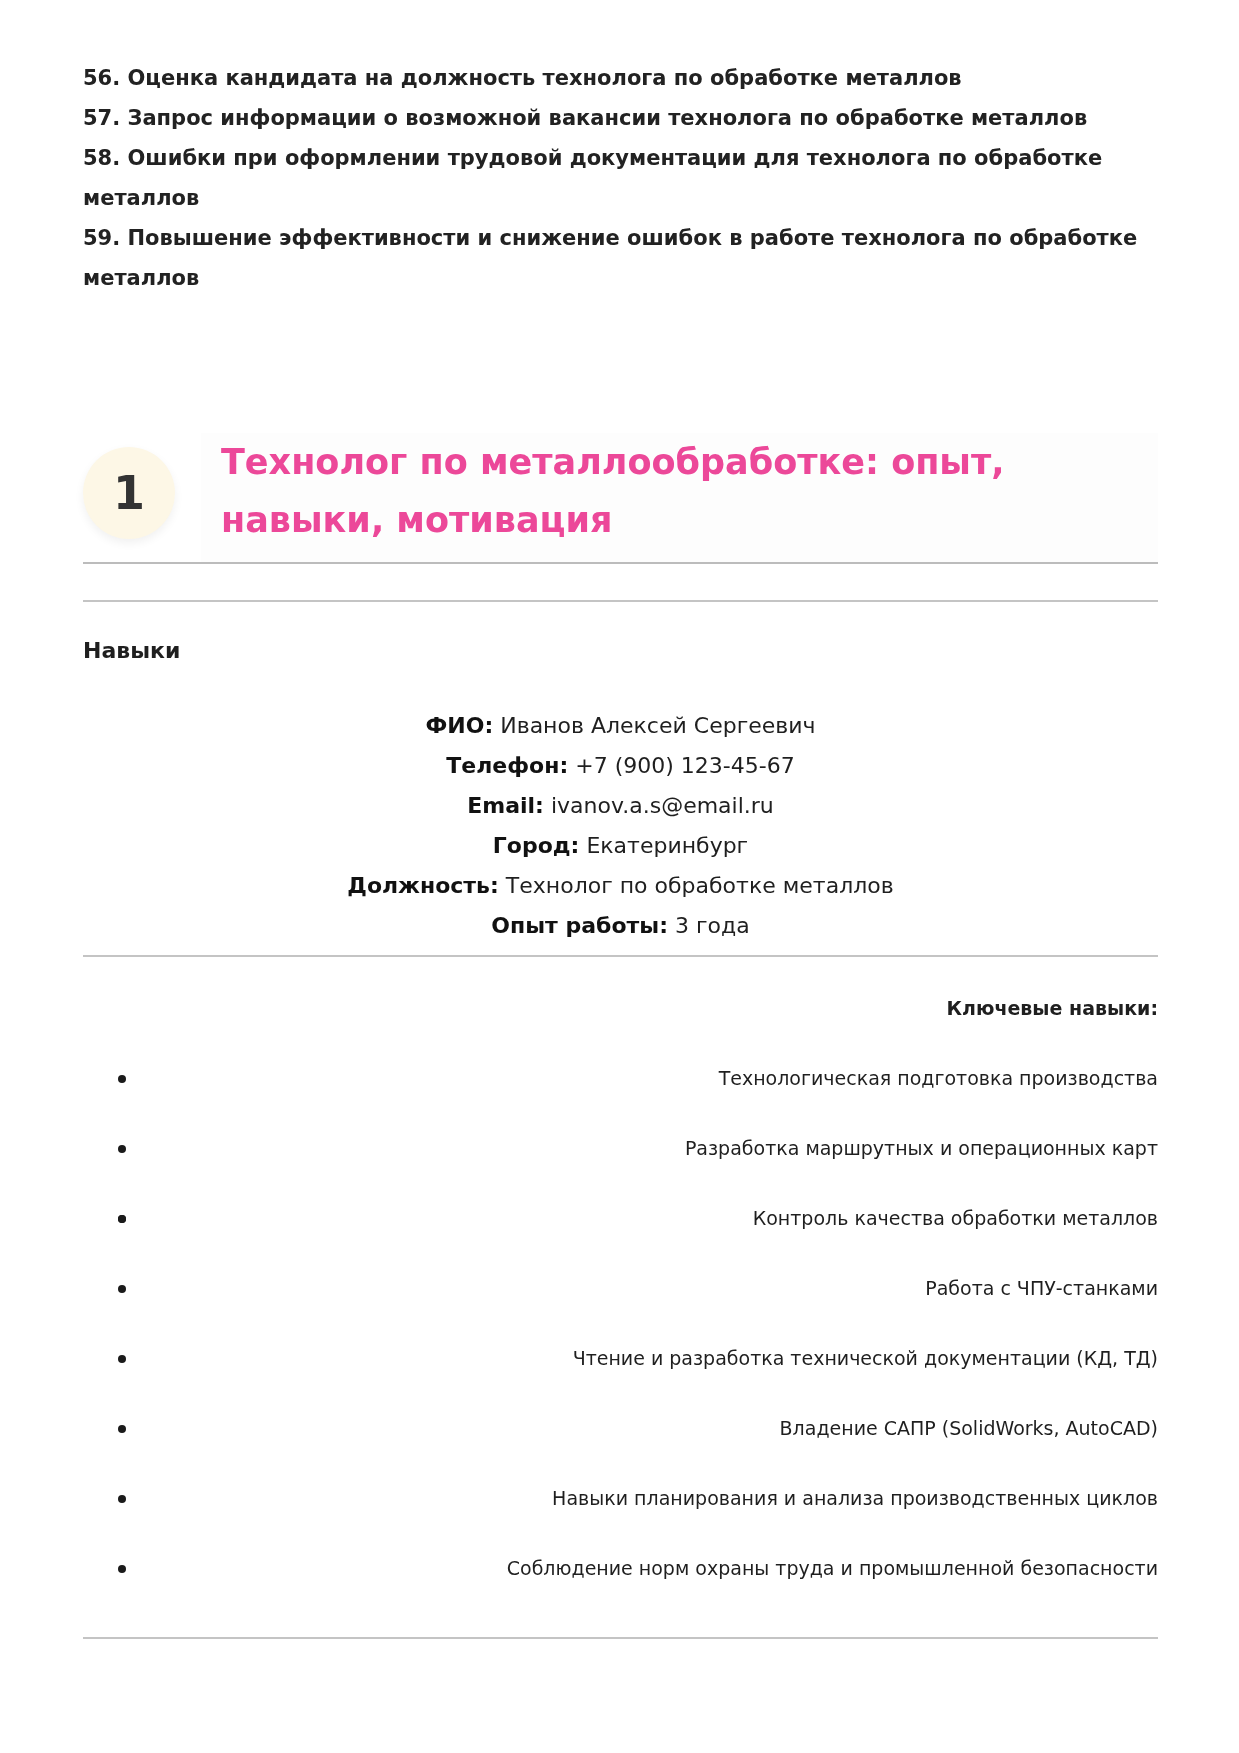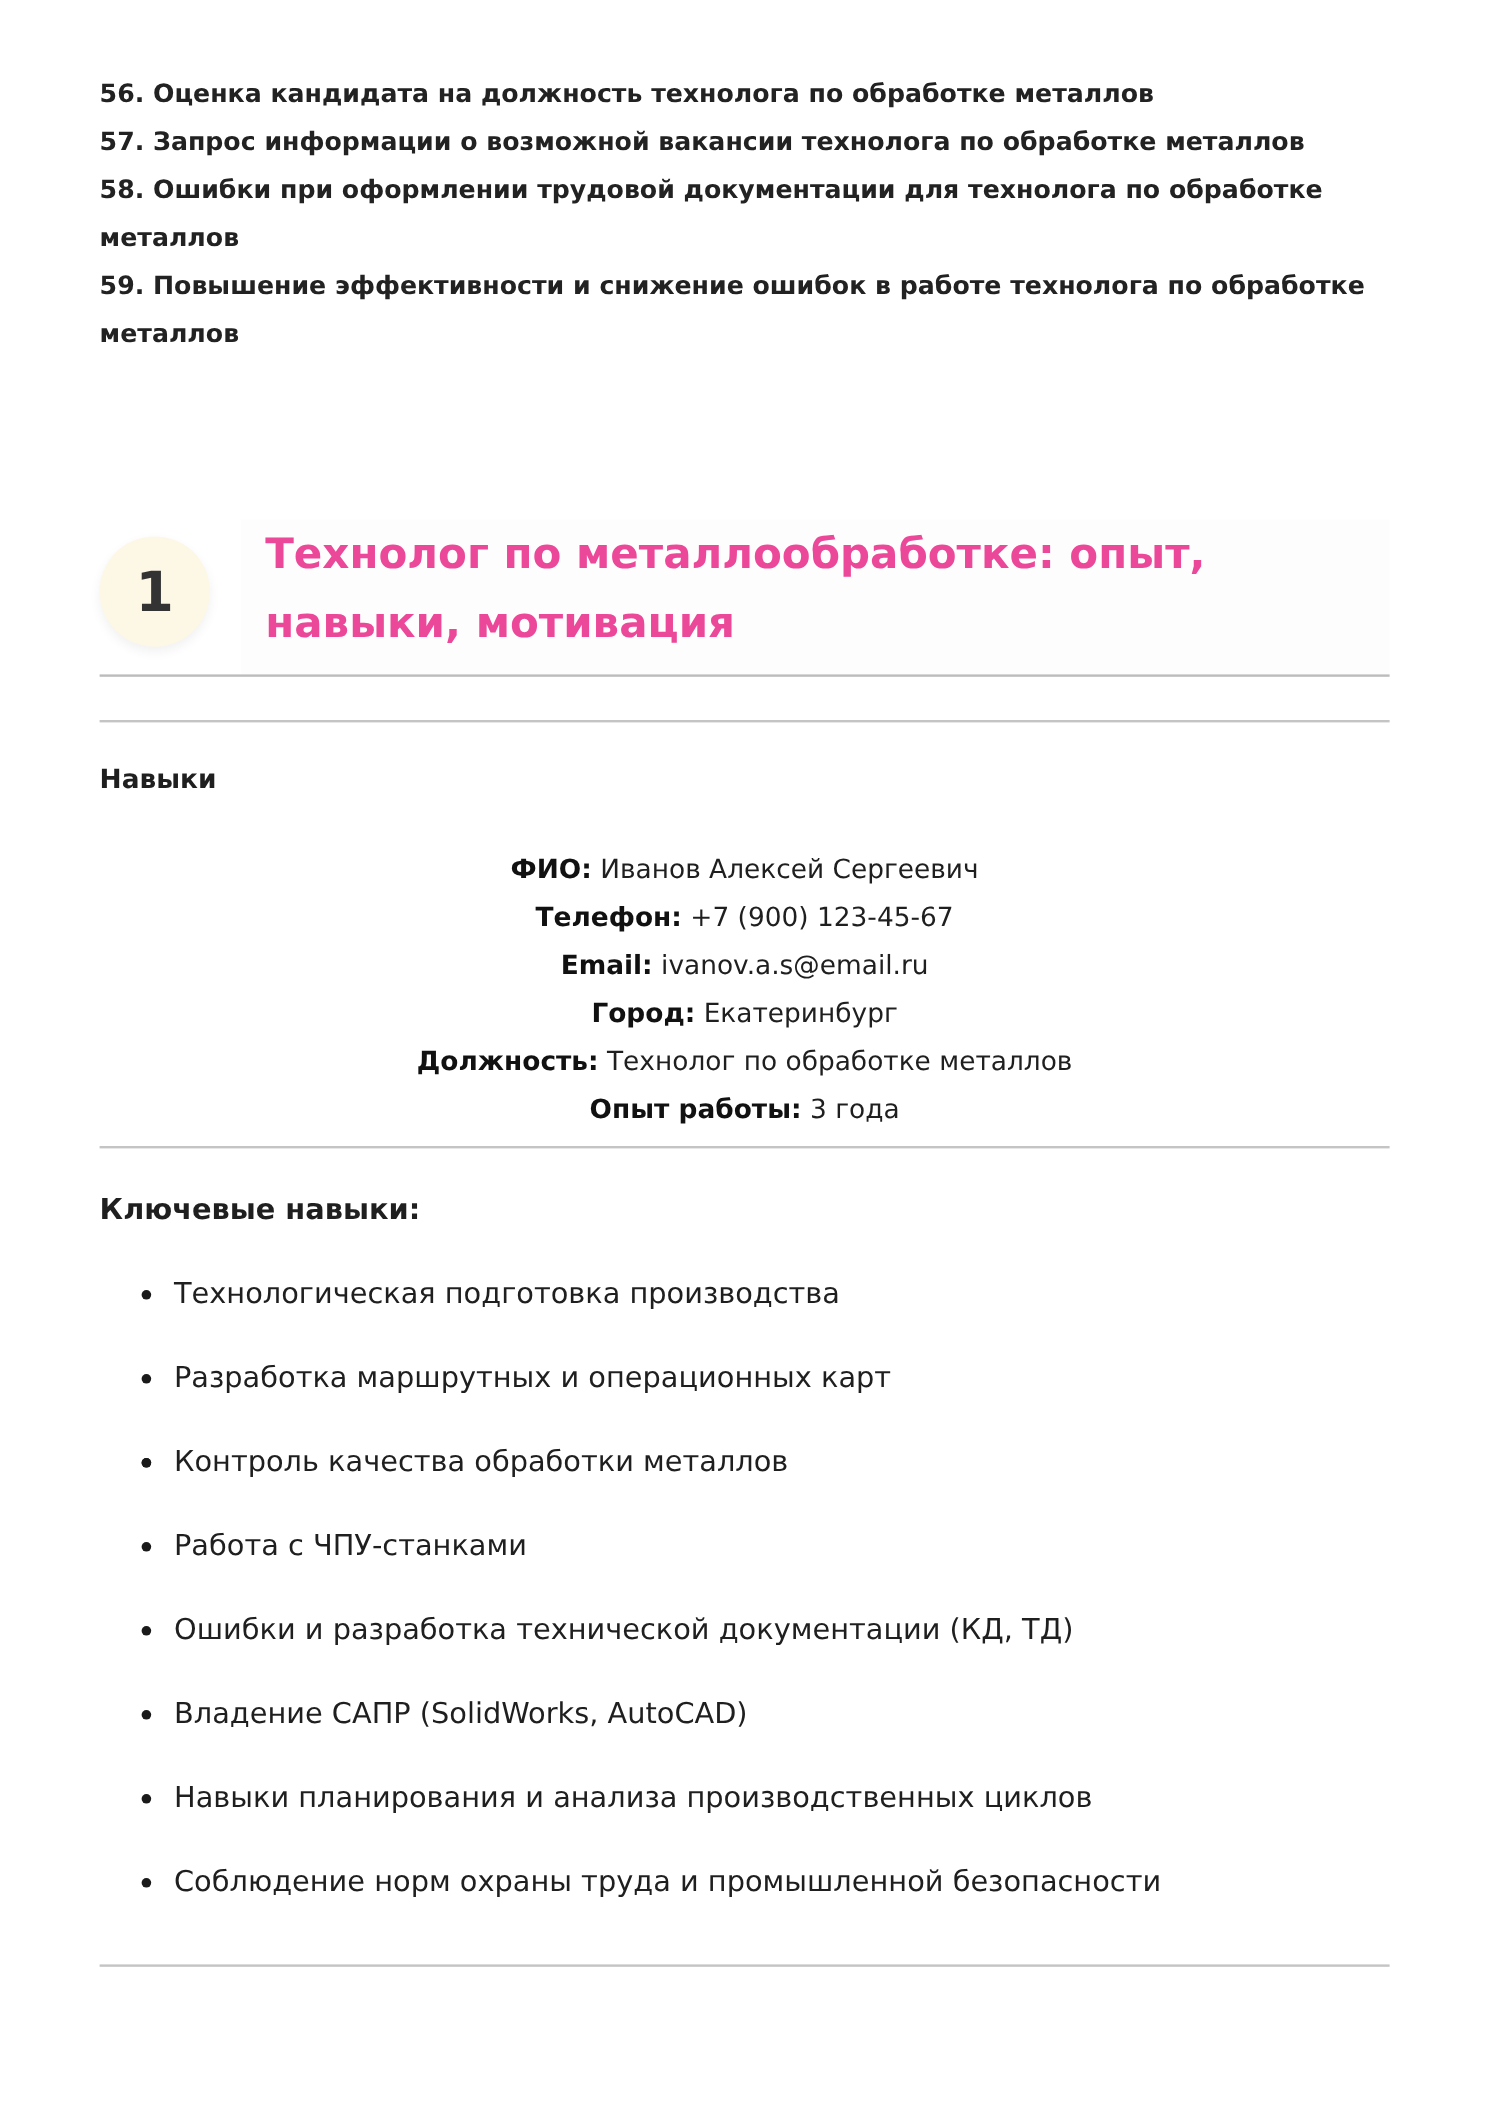--- a/index.html
+++ b/index.html
@@ -104,22 +104,23 @@
       line-height: 40px;
       text-align: center;
     }
     .resume .field .label { font-weight: bold; color: #111; }
 
     .skills {
       position: absolute;
       left: 83px;
       top: 993px;
       width: 1075px;
-      font-size: 24px;
+      font-size: 19px;
       color: #1f1f1f;
+      text-align: right;
     }
     .skills .subhead {
       font-weight: bold;
       margin: 0;
       line-height: 30px;
     }
     .skills ul {
       list-style: none;
       margin: 34px 0 0 0;
       padding: 0;
@@ -195,20 +196,20 @@
 <div class="rule thin" style="top:955px;"></div>
 
 <div class="skills">
   <p class="subhead">Ключевые навыки:</p>
   <ul>
     <li><span class="bullet"></span><span>Технологическая подготовка производства</span></li>
     <li><span class="bullet"></span><span>Разработка маршрутных и операционных карт</span></li>
     <li><span class="bullet"></span></li>
     <li><span class="bullet"></span><span>Контроль качества обработки металлов</span></li>
     <li><span class="bullet"></span><span>Работа с ЧПУ-станками</span></li>
-    <li><span class="bullet"></span><span>Ошибки и разработка технической документации (КД, ТД)</span></li>
+    <li><span class="bullet"></span><span>Чтение и разработка технической документации (КД, ТД)</span></li>
     <li><span class="bullet"></span><span>Владение САПР (SolidWorks, AutoCAD)</span></li>
     <li><span class="bullet"></span><span>Навыки планирования и анализа производственных циклов</span></li>
     <li><span class="bullet"></span><span>Соблюдение норм охраны труда и промышленной безопасности</span></li>
   </ul>
 </div>
 
 <div class="rule thin" style="top:1637px;"></div>
 
 </body></html>

